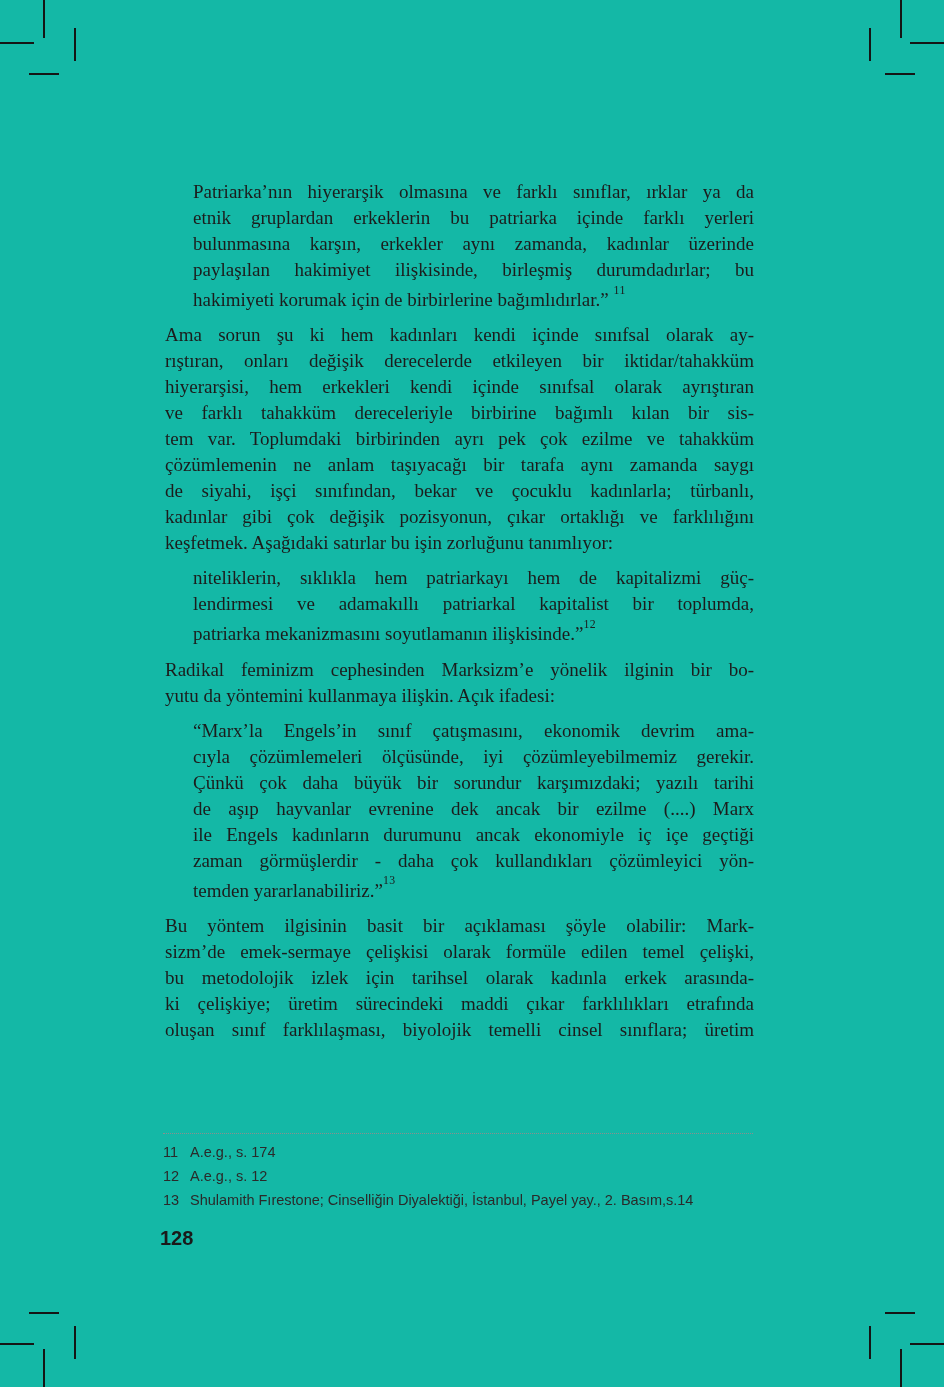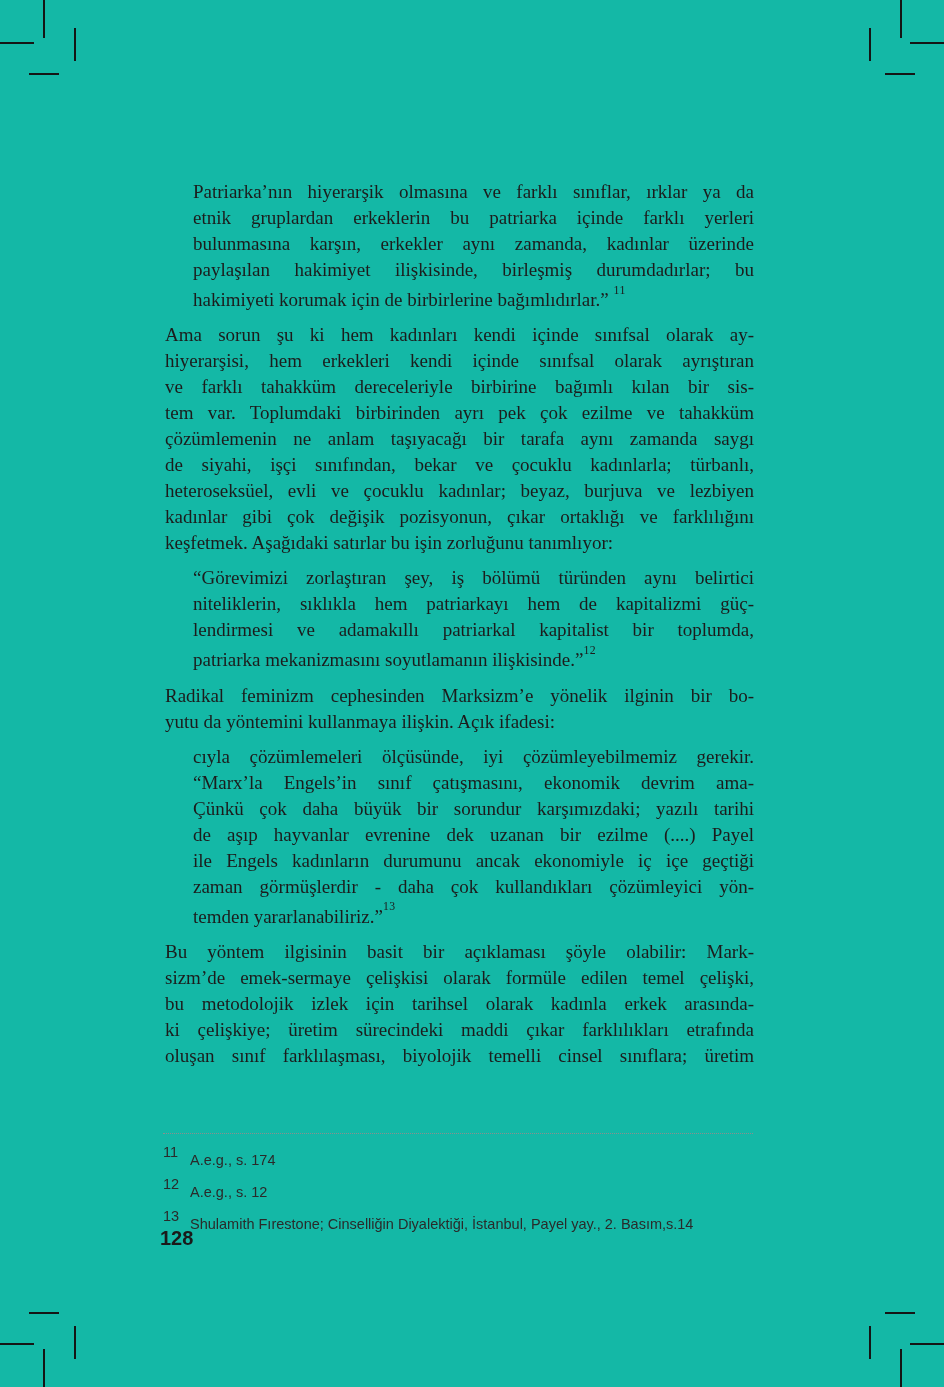--- a/index.html
+++ b/index.html
@@ -47,21 +47,21 @@
     font-size: 14.5px;
     color: #2a2a2a;
   }
   .fn-separator {
     border-top: 1px dotted #8d8d8d;
     height: 0;
     margin-bottom: 10px;
   }
   .footnote { display: flex; margin-bottom: 8px; line-height: 16px; }
   .fn-num { min-width: 27px; flex: 0 0 auto; }
-  .fn-text { flex: 1 1 auto; margin-top: 8px; }
+  .fn-text { flex: 1 1 auto; }
 
   
   .page-number {
     position: absolute;
     left: 160px;
     top: 1227px;
     font-family: "Liberation Sans", "DejaVu Sans", sans-serif;
     font-size: 20px;
     font-weight: bold;
     color: #1a1a1a;
@@ -100,44 +100,43 @@
   <div class="text-column">
       <div class="block quote">
         <div class="line">Patriarka’nın hiyerarşik olmasına ve farklı sınıflar, ırklar ya da</div>
         <div class="line">etnik gruplardan erkeklerin bu patriarka içinde farklı yerleri</div>
         <div class="line">bulunmasına karşın, erkekler aynı zamanda, kadınlar üzerinde</div>
         <div class="line">paylaşılan hakimiyet ilişkisinde, birleşmiş durumdadırlar; bu</div>
         <div class="line last"><span>hakimiyeti korumak için de birbirlerine bağımlıdırlar.” </span><sup class="fnref">11</sup></div>
       </div>
       <div class="block paragraph">
         <div class="line">Ama sorun şu ki hem kadınları kendi içinde sınıfsal olarak ay-</div>
+        <div class="line">rıştıran, onları değişik derecelerde etkileyen bir iktidar/tahakküm</div>
         <div class="line">hiyerarşisi, hem erkekleri kendi içinde sınıfsal olarak ayrıştıran</div>
         <div class="line">ve farklı tahakküm dereceleriyle birbirine bağımlı kılan bir sis-</div>
         <div class="line">tem var. Toplumdaki birbirinden ayrı pek çok ezilme ve tahakküm</div>
         <div class="line">çözümlemenin ne anlam taşıyacağı bir tarafa aynı zamanda saygı</div>
         <div class="line">de siyahi, işçi sınıfından, bekar ve çocuklu kadınlarla; türbanlı,</div>
-        <div class="line">heteroseksüel, evli ve çocuklu kadınlar; beyaz, burjuva ve lezbiyen</div>
         <div class="line">kadınlar gibi çok değişik pozisyonun, çıkar ortaklığı ve farklılığını</div>
         <div class="line last"><span>keşfetmek. Aşağıdaki satırlar bu işin zorluğunu tanımlıyor:</span></div>
       </div>
       <div class="block quote">
-        <div class="line">“Görevimizi zorlaştıran şey, iş bölümü türünden aynı belirtici</div>
         <div class="line">niteliklerin, sıklıkla hem patriarkayı hem de kapitalizmi güç-</div>
         <div class="line">lendirmesi ve adamakıllı patriarkal kapitalist bir toplumda,</div>
         <div class="line last"><span>patriarka mekanizmasını soyutlamanın ilişkisinde.”</span><sup class="fnref">12</sup></div>
       </div>
       <div class="block paragraph">
         <div class="line">Radikal feminizm cephesinden Marksizm’e yönelik ilginin bir bo-</div>
         <div class="line last"><span>yutu da yöntemini kullanmaya ilişkin. Açık ifadesi:</span></div>
       </div>
       <div class="block quote">
+        <div class="line">“Marx’la Engels’in sınıf çatışmasını, ekonomik devrim ama-</div>
         <div class="line">cıyla çözümlemeleri ölçüsünde, iyi çözümleyebilmemiz gerekir.</div>
-        <div class="line">“Marx’la Engels’in sınıf çatışmasını, ekonomik devrim ama-</div>
         <div class="line">Çünkü çok daha büyük bir sorundur karşımızdaki; yazılı tarihi</div>
-        <div class="line">de aşıp hayvanlar evrenine dek uzanan bir ezilme (....) Payel</div>
+        <div class="line">de aşıp hayvanlar evrenine dek ancak bir ezilme (....) Marx</div>
         <div class="line">ile Engels kadınların durumunu ancak ekonomiyle iç içe geçtiği</div>
         <div class="line">zaman görmüşlerdir - daha çok kullandıkları çözümleyici yön-</div>
         <div class="line last"><span>temden yararlanabiliriz.”</span><sup class="fnref">13</sup></div>
       </div>
       <div class="block paragraph">
         <div class="line">Bu yöntem ilgisinin basit bir açıklaması şöyle olabilir: Mark-</div>
         <div class="line">sizm’de emek-sermaye çelişkisi olarak formüle edilen temel çelişki,</div>
         <div class="line">bu metodolojik izlek için tarihsel olarak kadınla erkek arasında-</div>
         <div class="line">ki çelişkiye; üretim sürecindeki maddi çıkar farklılıkları etrafında</div>
         <div class="line">oluşan sınıf farklılaşması, biyolojik temelli cinsel sınıflara; üretim</div>

